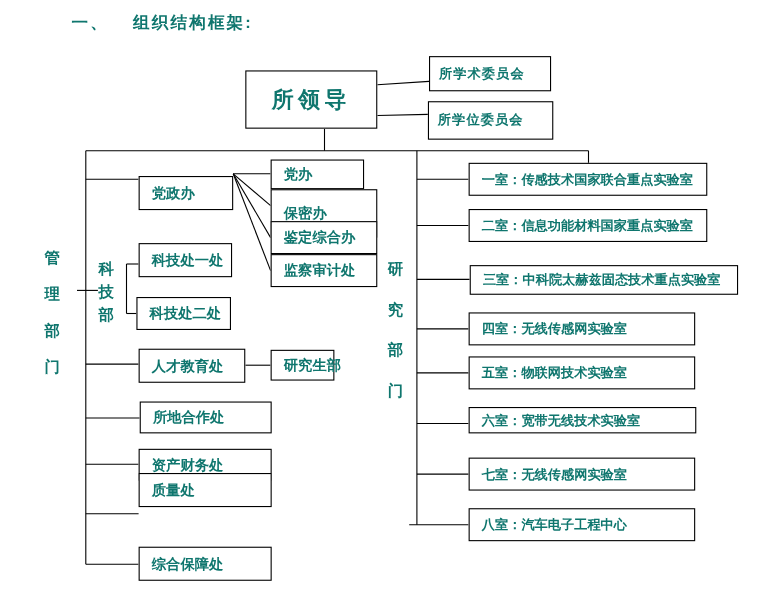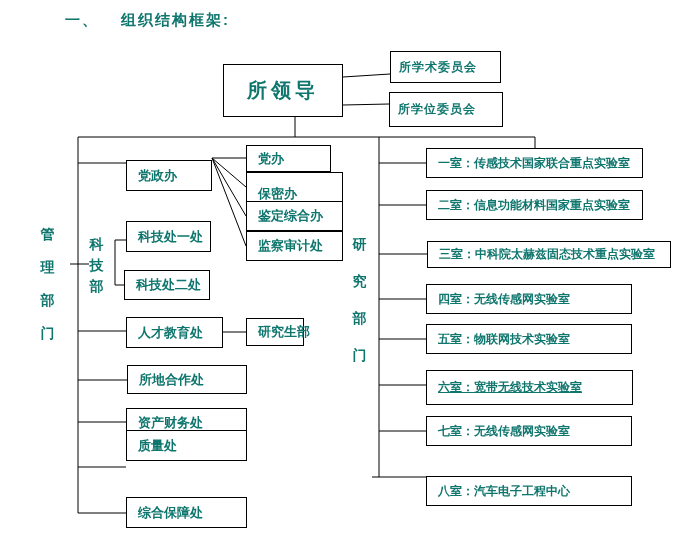--- a/index.html
+++ b/index.html
@@ -104,17 +104,17 @@
   <div class="box" style="left:126px;top:430px;width:121px;height:31px;">质量处</div>
   <div class="box" style="left:126px;top:497px;width:121px;height:31px;">综合保障处</div>
 
   <div class="vlabel" style="left:351px;top:226px;line-height:37px;">研究部门</div>
 
   <div class="box room" style="left:426px;top:148px;width:217px;height:30px;">一室：传感技术国家联合重点实验室</div>
   <div class="box room" style="left:426px;top:190px;width:217px;height:30px;">二室：信息功能材料国家重点实验室</div>
   <div class="box room" style="left:427px;top:241px;width:244px;height:27px;">三室：中科院太赫兹固态技术重点实验室</div>
   <div class="box room" style="left:426px;top:284px;width:206px;height:30px;">四室：无线传感网实验室</div>
   <div class="box room" style="left:426px;top:324px;width:206px;height:30px;">五室：物联网技术实验室</div>
-  <div class="box room" style="left:426px;top:370px;width:207px;height:35px;text-decoration:underline;">六室：宽带无线技术实验室</div>
+  <div class="box room" style="left:426px;top:370px;width:207px;height:24px;">六室：宽带无线技术实验室</div>
   <div class="box room" style="left:426px;top:416px;width:206px;height:30px;">七室：无线传感网实验室</div>
-  <div class="box room" style="left:426px;top:476px;width:206px;height:30px;">八室：汽车电子工程中心</div>
+  <div class="box room" style="left:426px;top:462px;width:206px;height:30px;">八室：汽车电子工程中心</div>
 
 </div>
 
 </body></html>

